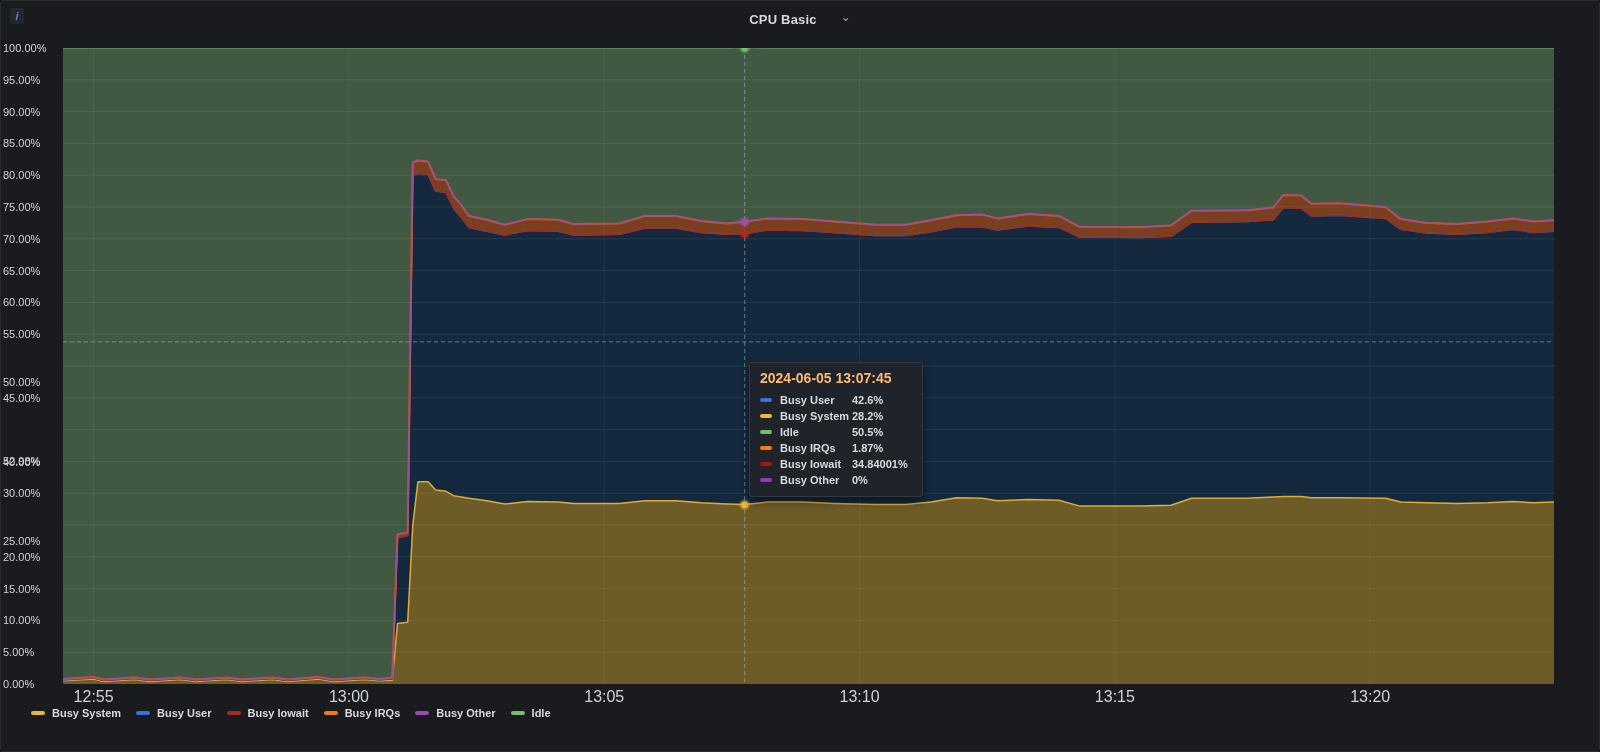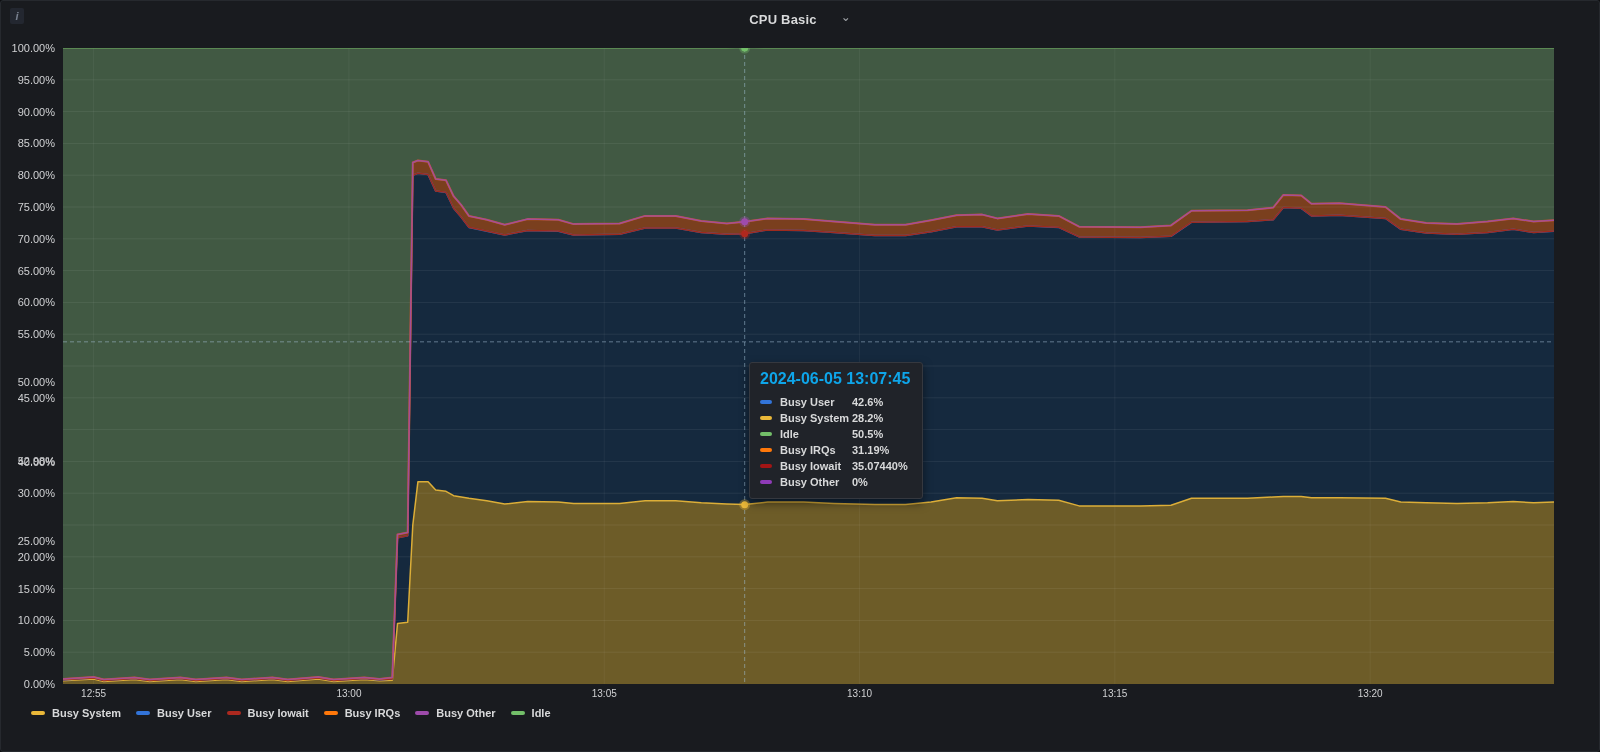--- a/index.html
+++ b/index.html
@@ -5,34 +5,34 @@
   html,body{margin:0;padding:0;background:#0d0e10;width:1600px;height:752px;overflow:hidden;
     font-family:"Liberation Sans","DejaVu Sans",sans-serif;}
   #panel{position:absolute;inset:0;background:#191b1f;border:1px solid #26292e;border-radius:3px;box-sizing:border-box;}
   #panel-header{position:absolute;left:0;top:0;width:100%;height:36px;display:flex;align-items:center;justify-content:center;}
   #panel-title-wrap{display:flex;align-items:center;gap:24px;cursor:pointer;}
   #panel-title{color:#d8d9da;font-size:13px;font-weight:bold;letter-spacing:.2px;}
   #chevron{color:#9fa2a6;font-size:12px;line-height:10px;transform:translateY(-2px);}
   #info-icon{position:absolute;left:9px;top:7px;width:14px;height:16px;color:#8a93a5;background:#252a33;
     border-radius:2px;font-size:11px;font-weight:bold;text-align:center;line-height:16px;font-style:italic;opacity:.85;}
   
-  .ylab{position:absolute;width:52px;text-align:right;color:#d0d1d3;font-size:11px;transform:translateY(-6px);}
-  .xlab{position:absolute;top:687px;color:#d0d1d3;font-size:10px;transform:translateX(-50%);}
+  .ylab{position:absolute;width:52px;color:#d0d1d3;font-size:11px;transform:translateY(-6px);}
+  .xlab{position:absolute;top:687px;color:#d0d1d3;font-size:16px;transform:translateX(-50%);}
   
   #plot{position:absolute;left:62px;top:47px;width:1491px;height:636px;}
   #plot svg{position:absolute;left:0;top:0;overflow:hidden;}
   
   #legend{position:absolute;left:30px;top:706px;display:flex;align-items:center;gap:15px;}
   .legend-item{display:flex;align-items:center;gap:7px;cursor:pointer;}
   .legend-swatch{width:14px;height:4px;border-radius:2px;}
   .legend-label{color:#d8d9da;font-size:11px;font-weight:600;}
   
   #tooltip{position:absolute;left:748px;top:361px;width:152px;background:#202329;border:1px solid #35383f;
     border-radius:3px;box-shadow:0 4px 10px rgba(0,0,0,.5);padding:7px 10px 8px 10px;z-index:5;}
-  #tooltip-title{color:#0ea5e9;font-size:16px;font-weight:bold;margin-bottom:6px;white-space:nowrap;}
+  #tooltip-title{color:#fdba74;font-size:14px;font-weight:bold;margin-bottom:6px;white-space:nowrap;}
   .tt-row{display:flex;align-items:center;height:16px;}
   .tt-swatch{width:12px;height:4px;border-radius:2px;flex:0 0 12px;margin-right:8px;}
   .tt-name{color:#d8d9da;font-size:11px;font-weight:600;width:72px;white-space:nowrap;}
   .tt-val{color:#d8d9da;font-size:11px;font-weight:600;white-space:nowrap;}
 </style>
 </head>
 <body>
 
 <div id="panel">
   <div id="panel-header">
@@ -165,26 +165,26 @@
           <div class="tt-val">28.2%</div>
         </div>
         <div class="tt-row">
           <div class="tt-swatch" style="background: rgb(115, 191, 105);"></div>
           <div class="tt-name">Idle</div>
           <div class="tt-val">50.5%</div>
         </div>
         <div class="tt-row">
           <div class="tt-swatch" style="background: rgb(255, 120, 10);"></div>
           <div class="tt-name">Busy IRQs</div>
-          <div class="tt-val">31.19%</div>
+          <div class="tt-val">1.87%</div>
         </div>
         <div class="tt-row">
           <div class="tt-swatch" style="background: rgb(163, 21, 21);"></div>
           <div class="tt-name">Busy Iowait</div>
-          <div class="tt-val">35.07440%</div>
+          <div class="tt-val">34.84001%</div>
         </div>
         <div class="tt-row">
           <div class="tt-swatch" style="background: rgb(143, 59, 184);"></div>
           <div class="tt-name">Busy Other</div>
           <div class="tt-val">0%</div>
         </div>
       </div>
   </div>
 </div>
 

